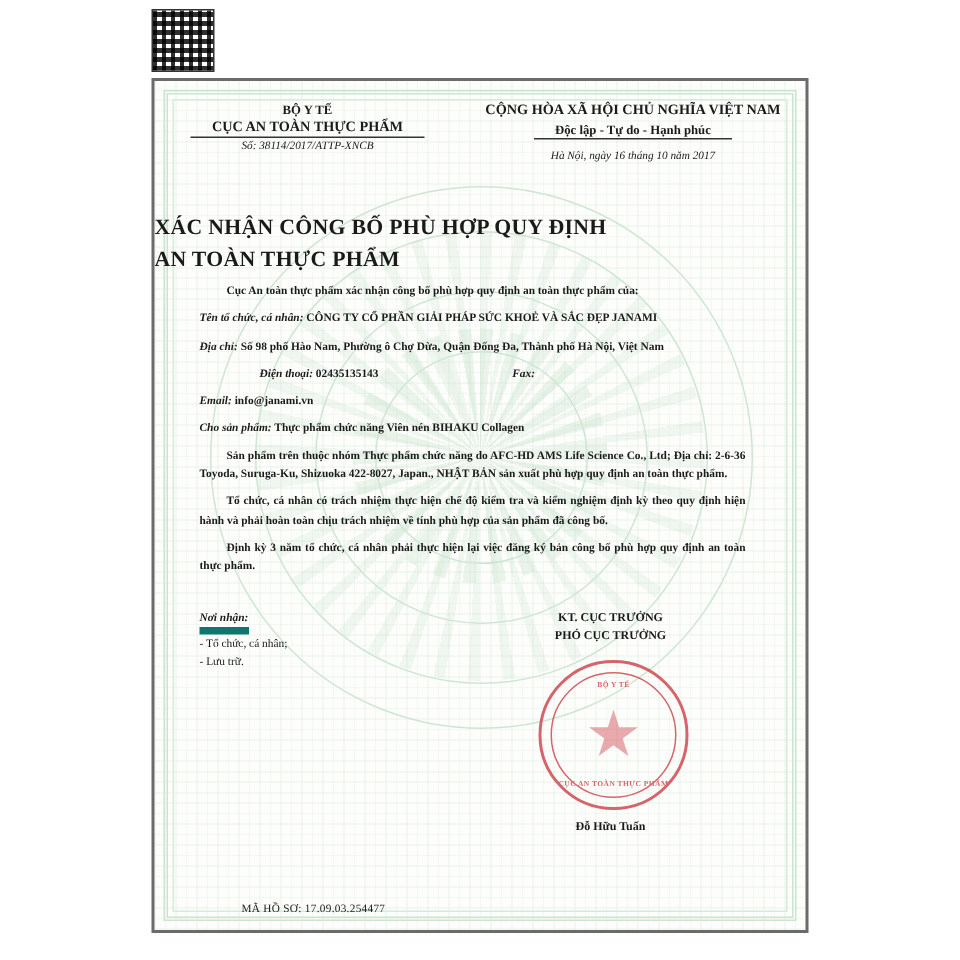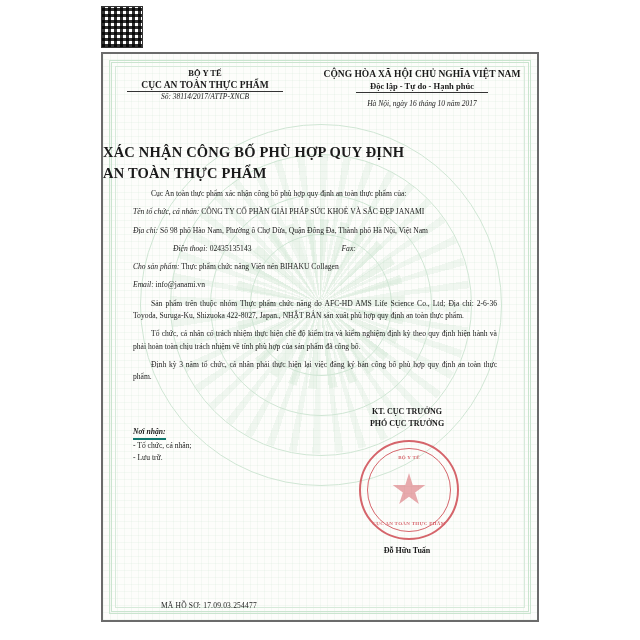--- a/index.html
+++ b/index.html
@@ -95,37 +95,37 @@
   .hdr .line{line-height:1.35;}
   .italic{font-style:italic;}
 
   .title{
     position:absolute;top:88px;left:0;width:100%;
     text-align:left;font-weight:bold;font-size:14.5px;line-height:1.45;
     letter-spacing:.2px;
   }
   .body{
     position:absolute;top:134px;left:30px;right:40px;
-    font-size:7.6px;line-height:1.62;text-align:justify;
+    font-size:7.6px;line-height:1.62;text-align:justify;font-weight:bold;
   }
   .body p{margin:0 0 6px 0;}
   .indent{text-indent:18px;}
   .lbl-it{font-style:italic;}
   .row2{display:flex;margin-left:40px;}
   .row2 .c1{width:52%;}
   .row2 .c2{width:48%;}
 
   
   .sig{
     position:absolute;top:352px;left:0;width:100%;
   }
   .sig-left{
     position:absolute;left:30px;top:0;font-size:7.6px;line-height:1.6;
   }
-  .sig-left .hd{font-style:italic;font-weight:bold;border-bottom:2px solid #0f766e;display:inline-block;margin-top:20px;}
+  .sig-left .hd{font-style:italic;font-weight:bold;border-bottom:5px solid #0f766e;display:inline-block;}
   .sig-right{
     position:absolute;right:40px;top:0;width:180px;text-align:center;
     font-size:8px;font-weight:bold;line-height:1.5;
   }
   .stamp{
     position:absolute;left:50%;top:34px;margin-left:-48px;
     width:96px;height:96px;border-radius:50%;
     border:2px solid #cf4b53;
     opacity:.85;
   }
@@ -218,27 +218,27 @@
             <span class="lbl-it">Điện thoại:</span>
             <span>02435135143</span>
           </div>
           <div class="c2">
             <span class="lbl-it">Fax:</span>
             <span></span>
           </div>
         </div>
 
         <p>
+          <span class="lbl-it">Email:</span>
+          <span>info@janami.vn</span>
+        </p>
+
+        <p>
           <span class="lbl-it">Cho sản phẩm:</span>
           <span>Thực phẩm chức năng Viên nén BIHAKU Collagen</span>
-        </p>
-
-        <p>
-          <span class="lbl-it">Email:</span>
-          <span>info@janami.vn</span>
         </p>
 
         <p class="indent">Sản phẩm trên thuộc nhóm Thực phẩm chức năng do AFC-HD AMS Life Science Co., Ltd; Địa chỉ: 2-6-36 Toyoda, Suruga-Ku, Shizuoka 422-8027, Japan., NHẬT BẢN sản xuất phù hợp quy định an toàn thực phẩm.</p>
         <p class="indent">Tổ chức, cá nhân có trách nhiệm thực hiện chế độ kiểm tra và kiểm nghiệm định kỳ theo quy định hiện hành và phải hoàn toàn chịu trách nhiệm về tính phù hợp của sản phẩm đã công bố.</p>
         <p class="indent">Định kỳ 3 năm tổ chức, cá nhân phải thực hiện lại việc đăng ký bản công bố phù hợp quy định an toàn thực phẩm.</p>
       </div>
 
       <div class="sig">
         <div class="sig-left">
           <div class="hd">Nơi nhận:</div>

